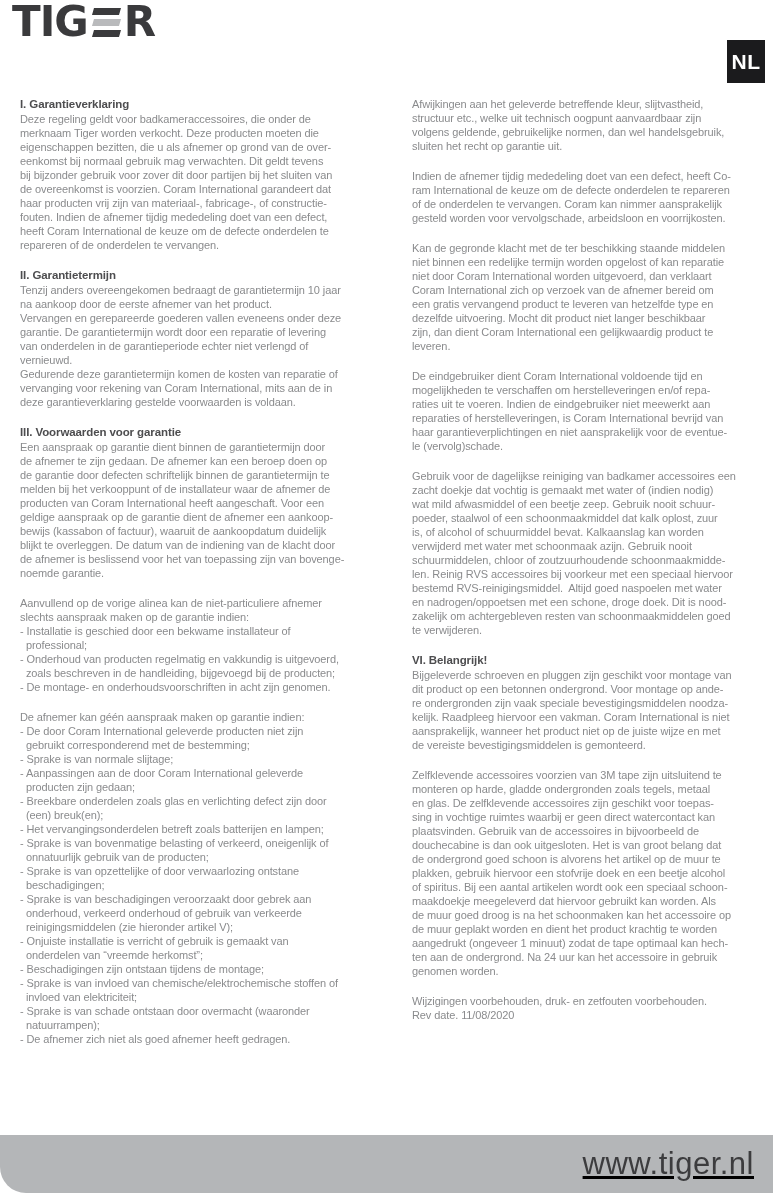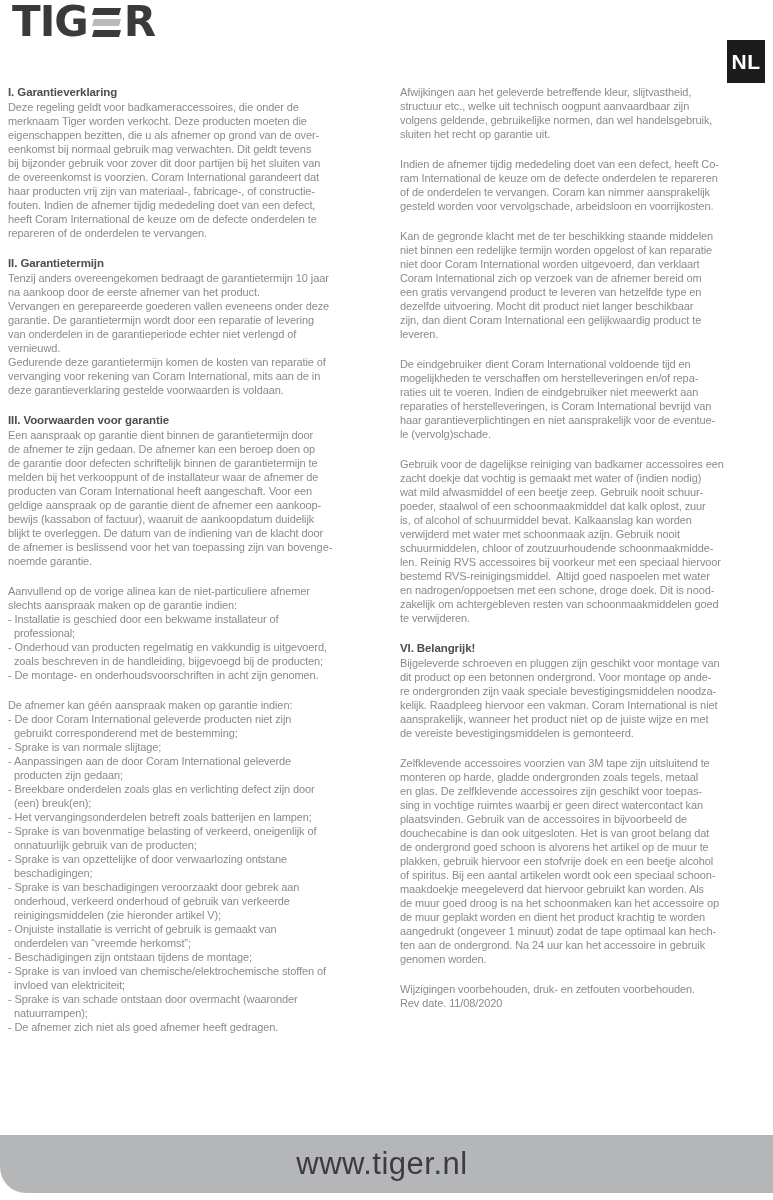--- a/index.html
+++ b/index.html
@@ -37,37 +37,37 @@
     display:flex;align-items:center;justify-content:center;
     letter-spacing:0.5px;
     margin-top:35px;
   }
   
   .main{
     position:absolute;top:85px;left:8px;width:757px;
     display:flex;gap:20px;
   }
   .col{width:372px;flex:0 0 372px;}
-  .doc-section{margin:0;}
+  .doc-section{margin:12px;}
   .sec-heading{
     margin:0;font-size:11.5px;line-height:14.9px;
     font-weight:bold;color:#4d4d4f;letter-spacing:-0.1px;
   }
   .sec-para{
     margin:0 0 16px 0;
     font-size:11px;line-height:14px;
     color:#8a8b8d;letter-spacing:-0.1px;
     white-space:pre-wrap;
   }
   
   .footer-bar{
     position:absolute;left:0;top:1135px;width:773px;height:58px;
     background:#b4b6b8;border-radius:0 0 0 26px;
-    display:flex;align-items:center;justify-content:center;
-    box-sizing:border-box;padding-right:9px;
+    display:flex;align-items:center;justify-content:flex-end;
+    box-sizing:border-box;padding-right:19px;text-decoration:underline;
   }
   .website{
     font-size:31px;color:#3c3c3e;letter-spacing:0.5px;
     font-family:"Liberation Sans",sans-serif;
   }
 </style>
 </head>
 <body>
 
 <div class="page">

